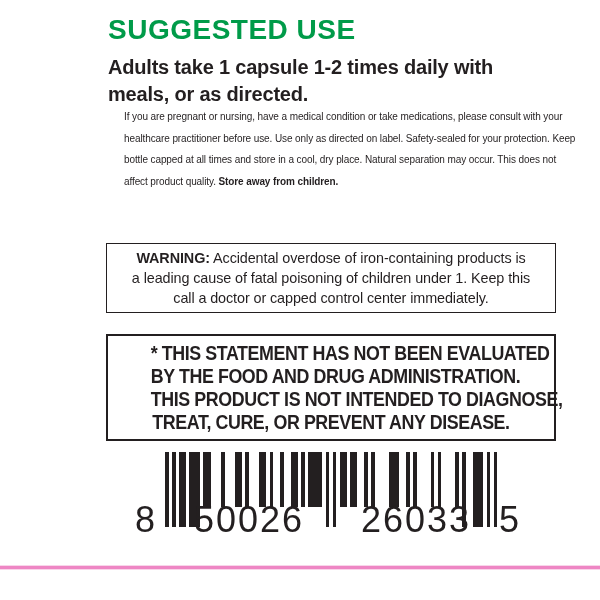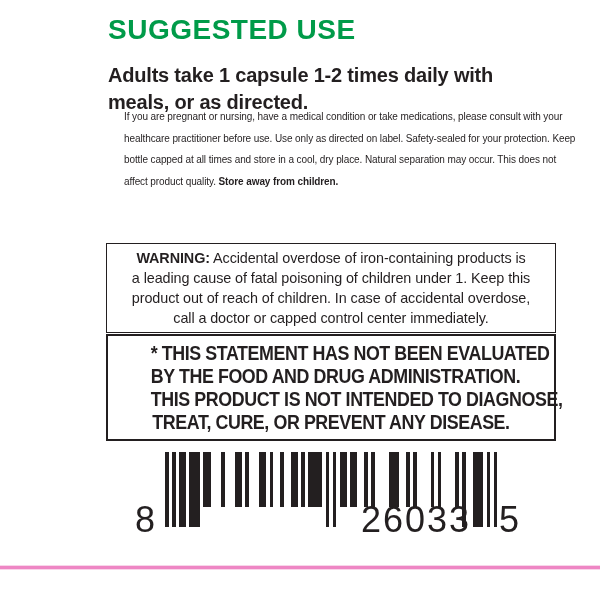--- a/index.html
+++ b/index.html
@@ -12,21 +12,21 @@
   body{font-family:"Liberation Sans", sans-serif;color:var(--ink);}
   .page{position:relative;width:600px;height:580px;background:#ffffff;overflow:hidden;}
 
   .heading{
     position:absolute;left:108px;top:14px;
     font-size:28px;font-weight:bold;letter-spacing:0.5px;
     color:var(--green);white-space:nowrap;
   }
   .dosage{
     position:absolute;left:108px;top:54px;width:450px;
-    font-size:20px;font-weight:bold;line-height:27px;letter-spacing:-0.2px;margin-top:8px;
+    font-size:20px;font-weight:bold;line-height:27px;letter-spacing:-0.2px;
   }
   .body-text{
     position:absolute;left:124px;top:106px;width:452px;
     font-size:10px;line-height:21.5px;letter-spacing:-0.1px;
   }
   .body-text b{font-weight:bold;}
 
   .warning-box{
     position:absolute;left:106px;top:243px;width:450px;
     border:1.5px solid var(--ink);
@@ -74,21 +74,20 @@
 
   <h1 class="heading">SUGGESTED USE</h1>
 
   <p class="dosage">Adults take 1 capsule 1-2 times daily with meals, or as directed.</p>
 
   <p class="body-text"><span>If you are pregnant or nursing, have a medical condition or take medications, please consult with your healthcare practitioner before use. Use only as directed on label. Safety-sealed for your protection. Keep bottle capped at all times and store in a cool, dry place. Natural separation may occur. This does not affect product quality. </span><b>Store away from children.</b></p>
 
   <div class="warning-box">
     <div class="wline"><b>WARNING:</b> <span>Accidental overdose of iron-containing products is</span></div>
     <div class="wline">a leading cause of fatal poisoning of children under 1. Keep this</div>
-    <div class="wline">product out of reach of children. In case of accidental overdose,</div>
     <div class="wline">call a doctor or capped control center immediately.</div>
   </div>
 
   <div class="fda-box">
     <div class="fda-inner">
       <div class="fline">* THIS STATEMENT HAS NOT BEEN EVALUATED</div>
       <div class="fline">BY THE FOOD AND DRUG ADMINISTRATION.</div>
       <div class="fline">THIS PRODUCT IS NOT INTENDED TO DIAGNOSE,</div>
       <div class="fline">TREAT, CURE, OR PREVENT ANY DISEASE.</div>
     </div>
@@ -137,19 +136,20 @@
         <rect x="272.59" y="0" width="3.64" height="55" fill="#231f20"></rect>
         <rect x="290.06" y="0" width="3.64" height="55" fill="#231f20"></rect>
         <rect x="297.05" y="0" width="3.64" height="75" fill="#231f20"></rect>
         <rect x="307.54" y="0" width="3.64" height="75" fill="#231f20"></rect>
         <rect x="311.03" y="0" width="3.64" height="75" fill="#231f20"></rect>
         <rect x="314.53" y="0" width="3.64" height="75" fill="#231f20"></rect>
         <rect x="321.52" y="0" width="3.64" height="75" fill="#231f20"></rect>
         <rect x="328.51" y="0" width="3.64" height="75" fill="#231f20"></rect>
       </svg>
     <span class="bdigit bd-left">8</span>
+    <span class="bdigit bd-g1">50026</span>
     <span class="bdigit bd-g2">26033</span>
     <span class="bdigit bd-right">5</span>
   </div>
 
   <div class="pink-line"></div>
 
 </div>
 
 </body></html>

